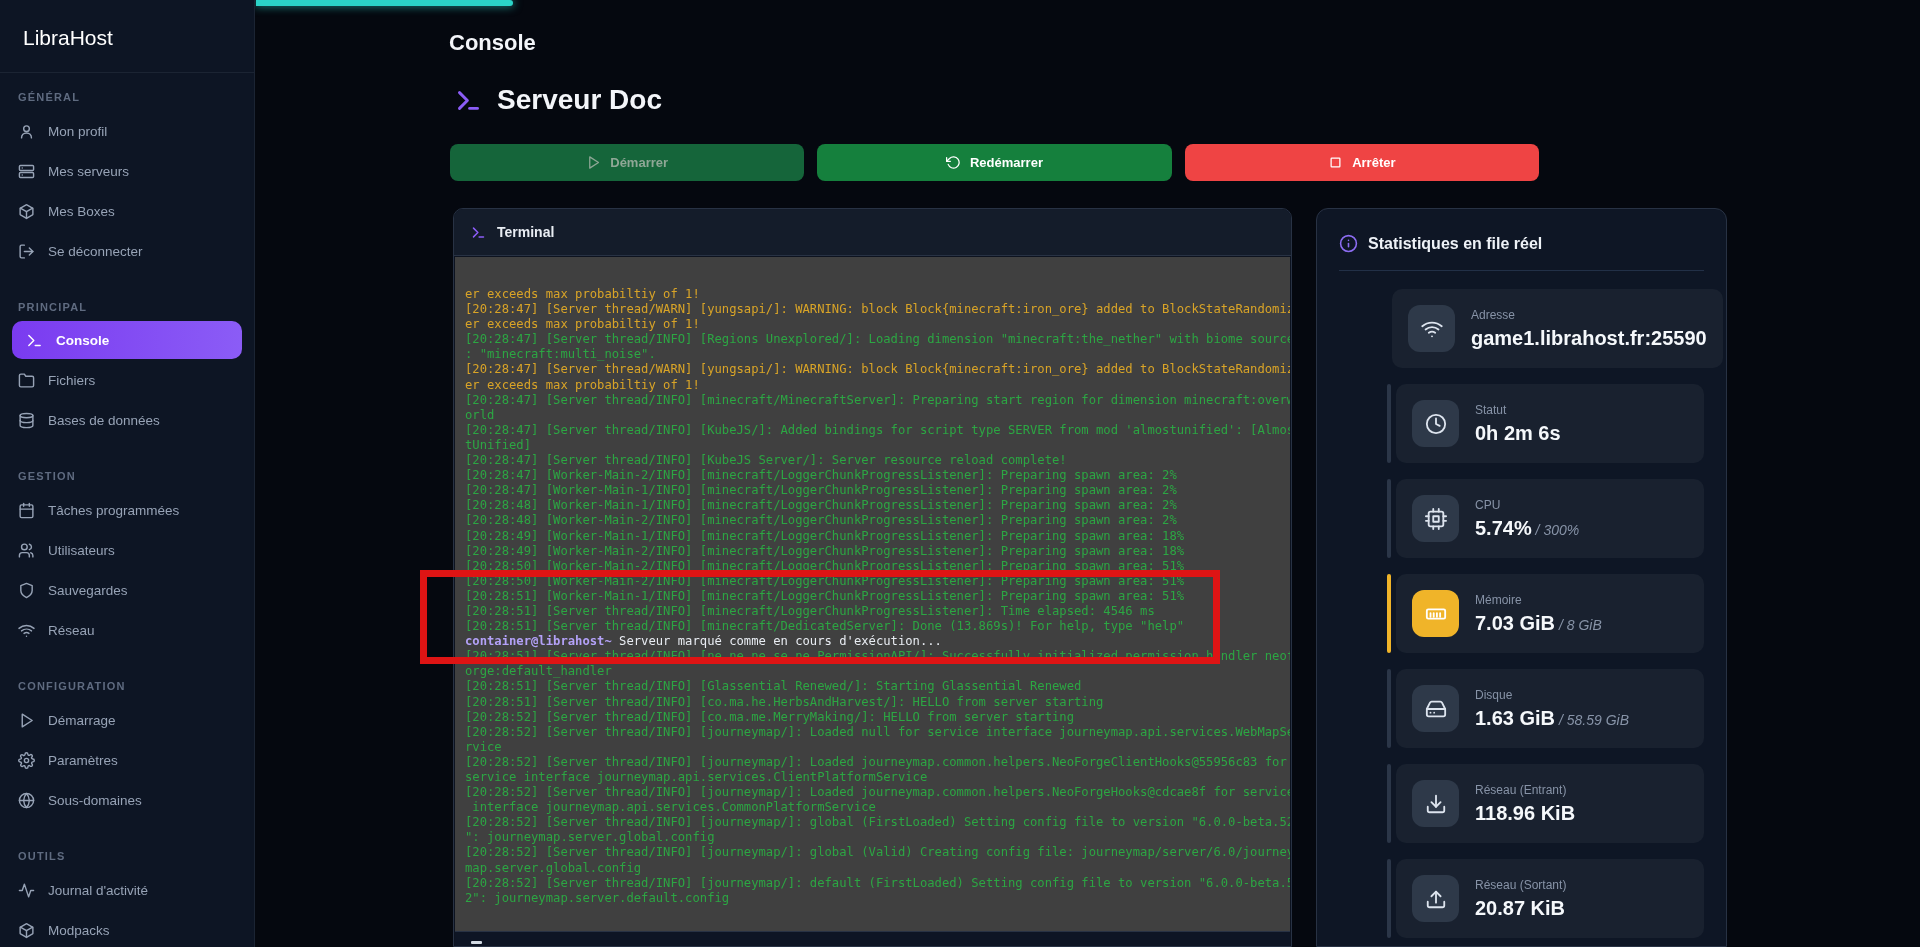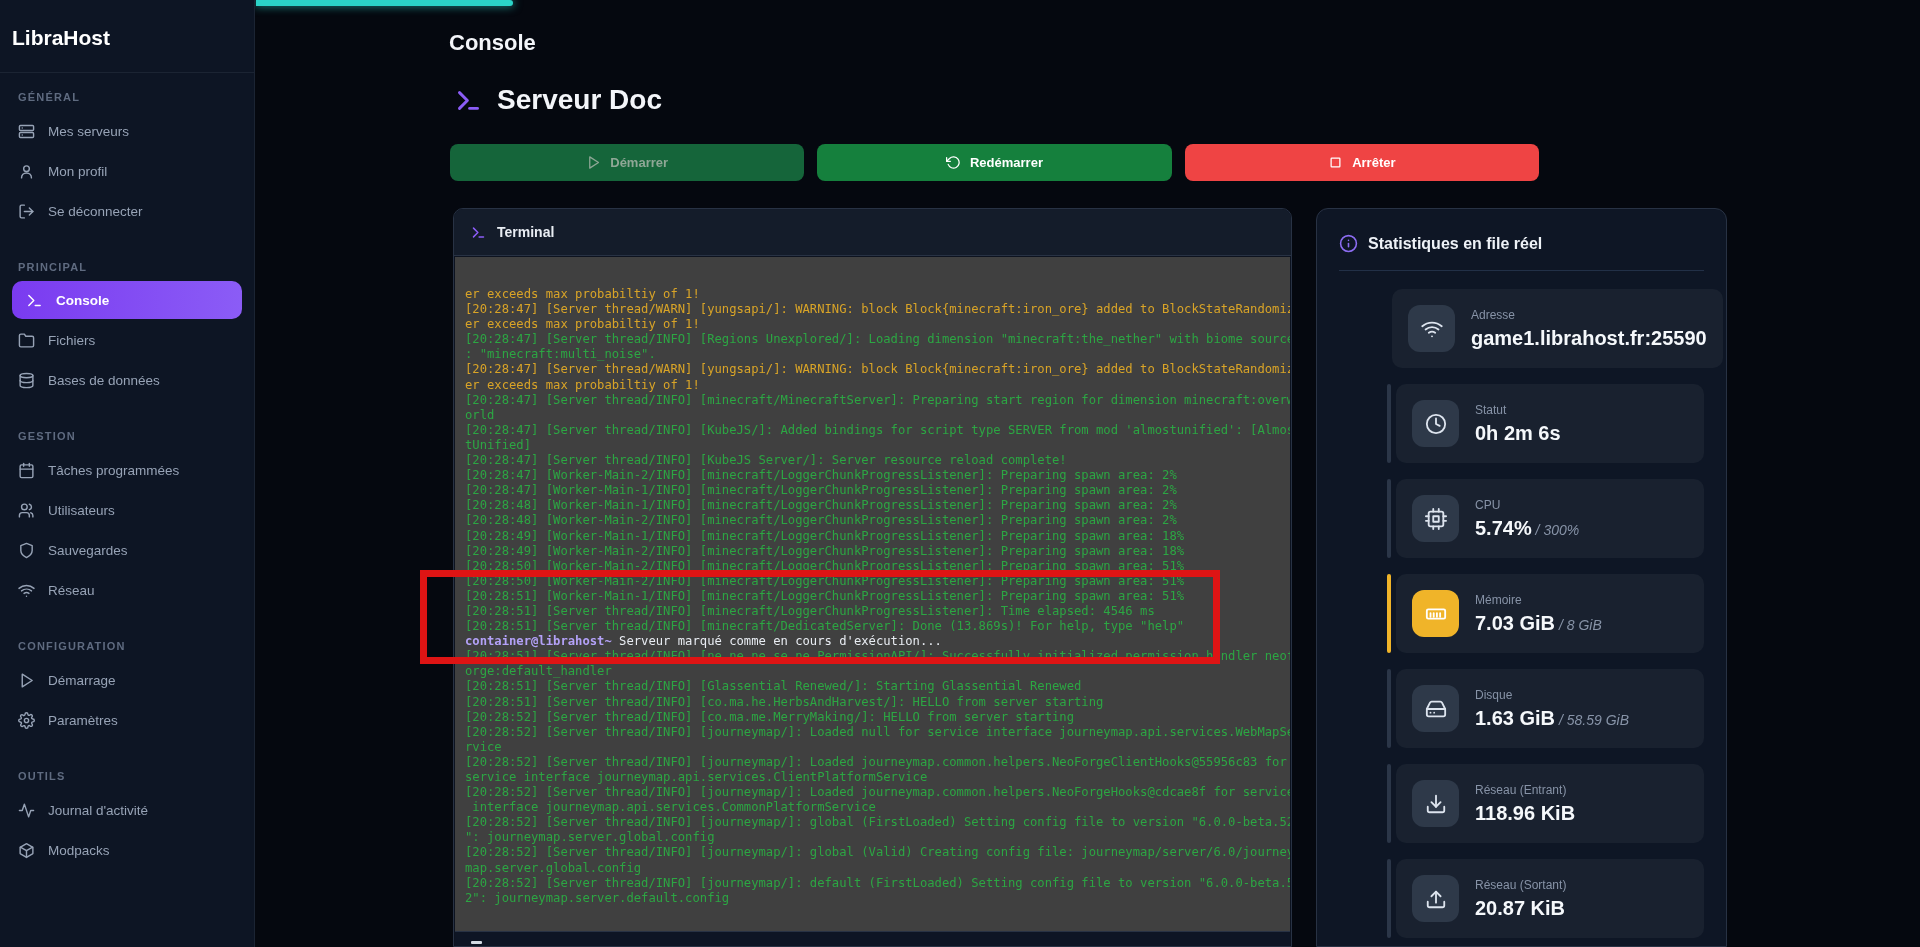--- a/index.html
+++ b/index.html
@@ -7,21 +7,21 @@
     --log-prompt:#b3a1f7; --mem:#f0b429;
     --panel-bg:#0e1625; --panel-border:#283244; --card-bg:#19212f; --iconbox:#2e3949;
   }
   *{margin:0;padding:0;box-sizing:border-box;}
   html,body{width:1920px;height:947px;overflow:hidden;}
   body{background:#05080f;font-family:"Liberation Sans",sans-serif;position:relative;color:#e7ebf2;}
   svg{display:block;stroke:currentColor;fill:none;stroke-width:2;stroke-linecap:round;stroke-linejoin:round;}
 
   
   .sidebar{position:absolute;left:0;top:0;width:255px;height:947px;background:#0d1524;border-right:1px solid #1b2433;z-index:5;}
-  .brand{padding:26px 12px 22px;font-size:21px;font-weight:bold;color:#fff;border-bottom:1px solid #1b2433;}
+  .brand{padding:26px 23px 22px;font-size:21px;font-weight:normal;color:#fff;border-bottom:1px solid #1b2433;}
   .nav{padding-top:2px;}
   .section{margin-top:16px;}
   .section ~ .section{margin-top:30px;}
   .section-label{margin:0 18px 8px;font-size:11px;font-weight:bold;letter-spacing:1.2px;color:#5f6b80;text-transform:uppercase;}
   .nav-item{height:40px;display:flex;align-items:center;gap:13px;padding:0 18px;color:#97a3b6;font-size:13.5px;cursor:pointer;}
   .nav-item .ic{width:17px;height:17px;flex:0 0 17px;}
   .nav-item .ic svg{width:17px;height:17px;}
   .nav-item.active{margin:1px 12px;height:38px;padding:0 14px;border-radius:10px;
     background:linear-gradient(90deg,#7a3bf0,#8b5cf6);color:#fff;font-weight:bold;}
 
@@ -82,36 +82,46 @@
 <body>
 
 <aside class="sidebar">
   <div class="brand">LibraHost</div>
   <nav class="nav" id="sidebar-nav">
       <div class="section">
         <div class="section-label">GÉNÉRAL</div>
         <div class="nav-item">
           <span class="ic">
             <svg viewBox="0 0 24 24">
+              <circle cx="12" cy="8" r="4"></circle>
+              <path d="M5 21c0-3.9 3.1-7 7-7s7 3.1 7 7"></path>
+            </svg>
+          </span>
+          <span>Mon profil</span>
+        </div>
+        <div class="nav-item">
+          <span class="ic">
+            <svg viewBox="0 0 24 24">
               <rect x="2" y="3.5" width="20" height="7" rx="1.5"></rect>
               <rect x="2" y="13.5" width="20" height="7" rx="1.5"></rect>
               <line x1="6" y1="7" x2="6.01" y2="7"></line>
               <line x1="6" y1="17" x2="6.01" y2="17"></line>
             </svg>
           </span>
           <span>Mes serveurs</span>
         </div>
         <div class="nav-item">
           <span class="ic">
             <svg viewBox="0 0 24 24">
-              <circle cx="12" cy="8" r="4"></circle>
-              <path d="M5 21c0-3.9 3.1-7 7-7s7 3.1 7 7"></path>
-            </svg>
-          </span>
-          <span>Mon profil</span>
+              <path d="M21 16V8a1 1 0 0 0-.5-.87l-8-4.6a1 1 0 0 0-1 0l-8 4.6A1 1 0 0 0 3 8v8a1 1 0 0 0 .5.87l8 4.6a1 1 0 0 0 1 0l8-4.6A1 1 0 0 0 21 16z"></path>
+              <path d="M3.3 7.3 12 12.3l8.7-5"></path>
+              <line x1="12" y1="22" x2="12" y2="12.3"></line>
+            </svg>
+          </span>
+          <span>Mes Boxes</span>
         </div>
         <div class="nav-item">
           <span class="ic">
             <svg viewBox="0 0 24 24">
               <path d="M9 21H5a2 2 0 0 1-2-2V5a2 2 0 0 1 2-2h4"></path>
               <polyline points="16 17 21 12 16 7"></polyline>
               <line x1="21" y1="12" x2="9" y2="12"></line>
             </svg>
           </span>
           <span>Se déconnecter</span>
@@ -202,20 +212,30 @@
           <span>Démarrage</span>
         </div>
         <div class="nav-item">
           <span class="ic">
             <svg viewBox="0 0 24 24">
               <circle cx="12" cy="12" r="3"></circle>
               <path d="M19.4 15a1.65 1.65 0 0 0 .33 1.82l.06.06a2 2 0 1 1-2.83 2.83l-.06-.06a1.65 1.65 0 0 0-1.82-.33 1.65 1.65 0 0 0-1 1.51V21a2 2 0 1 1-4 0v-.09a1.65 1.65 0 0 0-1-1.51 1.65 1.65 0 0 0-1.82.33l-.06.06a2 2 0 1 1-2.83-2.83l.06-.06a1.65 1.65 0 0 0 .33-1.82 1.65 1.65 0 0 0-1.51-1H3a2 2 0 1 1 0-4h.09a1.65 1.65 0 0 0 1.51-1 1.65 1.65 0 0 0-.33-1.82l-.06-.06a2 2 0 1 1 2.83-2.83l.06.06a1.65 1.65 0 0 0 1.82.33h.01a1.65 1.65 0 0 0 1-1.51V3a2 2 0 1 1 4 0v.09a1.65 1.65 0 0 0 1 1.51h.01a1.65 1.65 0 0 0 1.82-.33l.06-.06a2 2 0 1 1 2.83 2.83l-.06.06a1.65 1.65 0 0 0-.33 1.82v.01a1.65 1.65 0 0 0 1.51 1H21a2 2 0 1 1 0 4h-.09a1.65 1.65 0 0 0-1.51 1z"></path>
             </svg>
           </span>
           <span>Paramètres</span>
+        </div>
+        <div class="nav-item">
+          <span class="ic">
+            <svg viewBox="0 0 24 24">
+              <circle cx="12" cy="12" r="10"></circle>
+              <line x1="2" y1="12" x2="22" y2="12"></line>
+              <path d="M12 2a15.3 15.3 0 0 1 4 10 15.3 15.3 0 0 1-4 10 15.3 15.3 0 0 1-4-10 15.3 15.3 0 0 1 4-10z"></path>
+            </svg>
+          </span>
+          <span>Sous-domaines</span>
         </div>
       </div>
       <div class="section">
         <div class="section-label">OUTILS</div>
         <div class="nav-item">
           <span class="ic">
             <svg viewBox="0 0 24 24">
               <polyline points="22 12 18 12 15 21 9 3 6 12 2 12"></polyline>
             </svg>
           </span>

